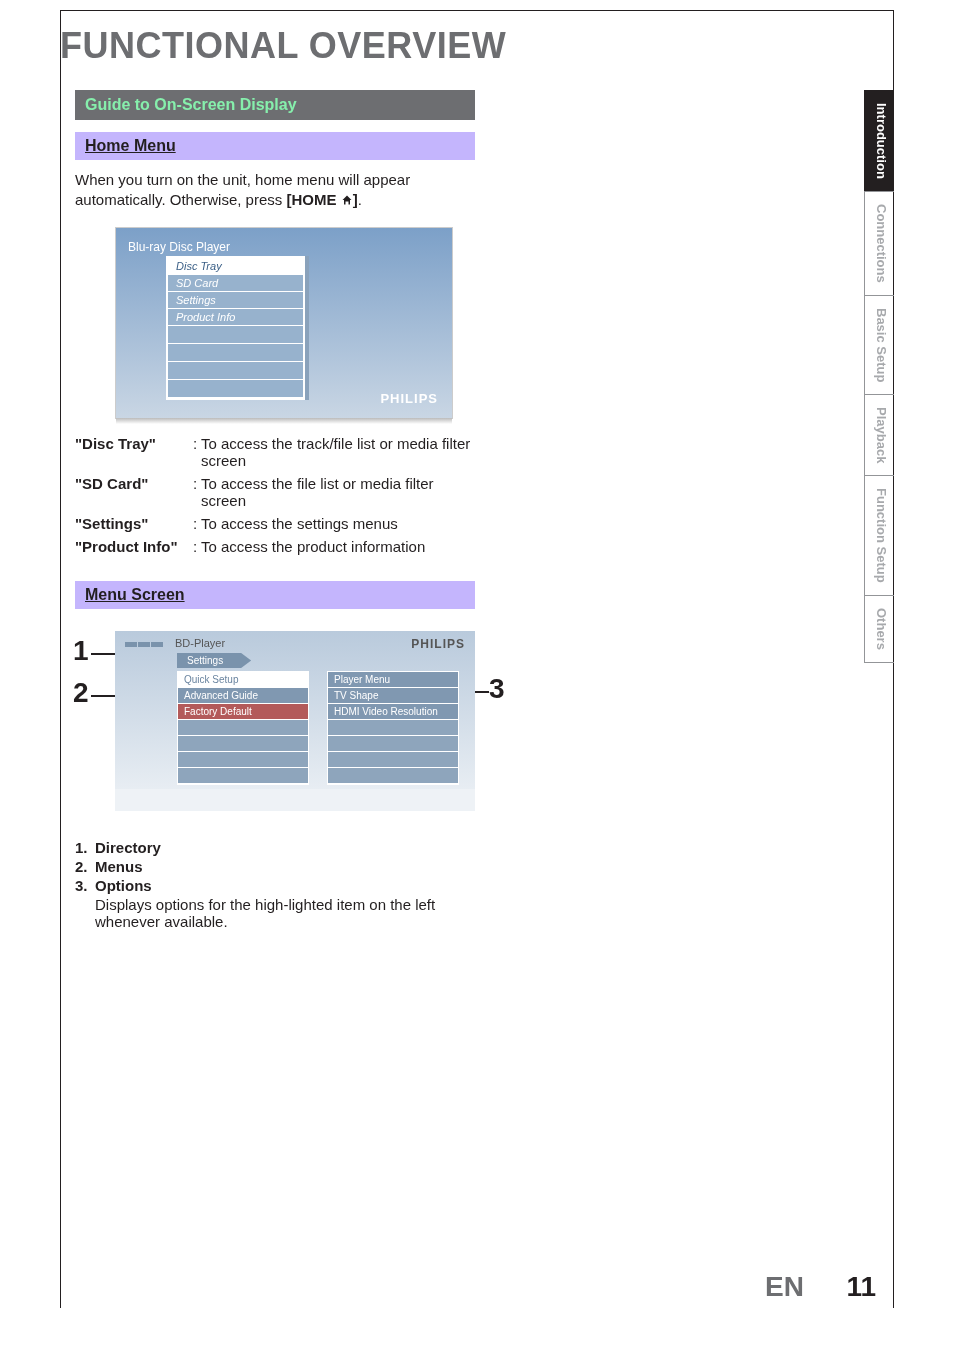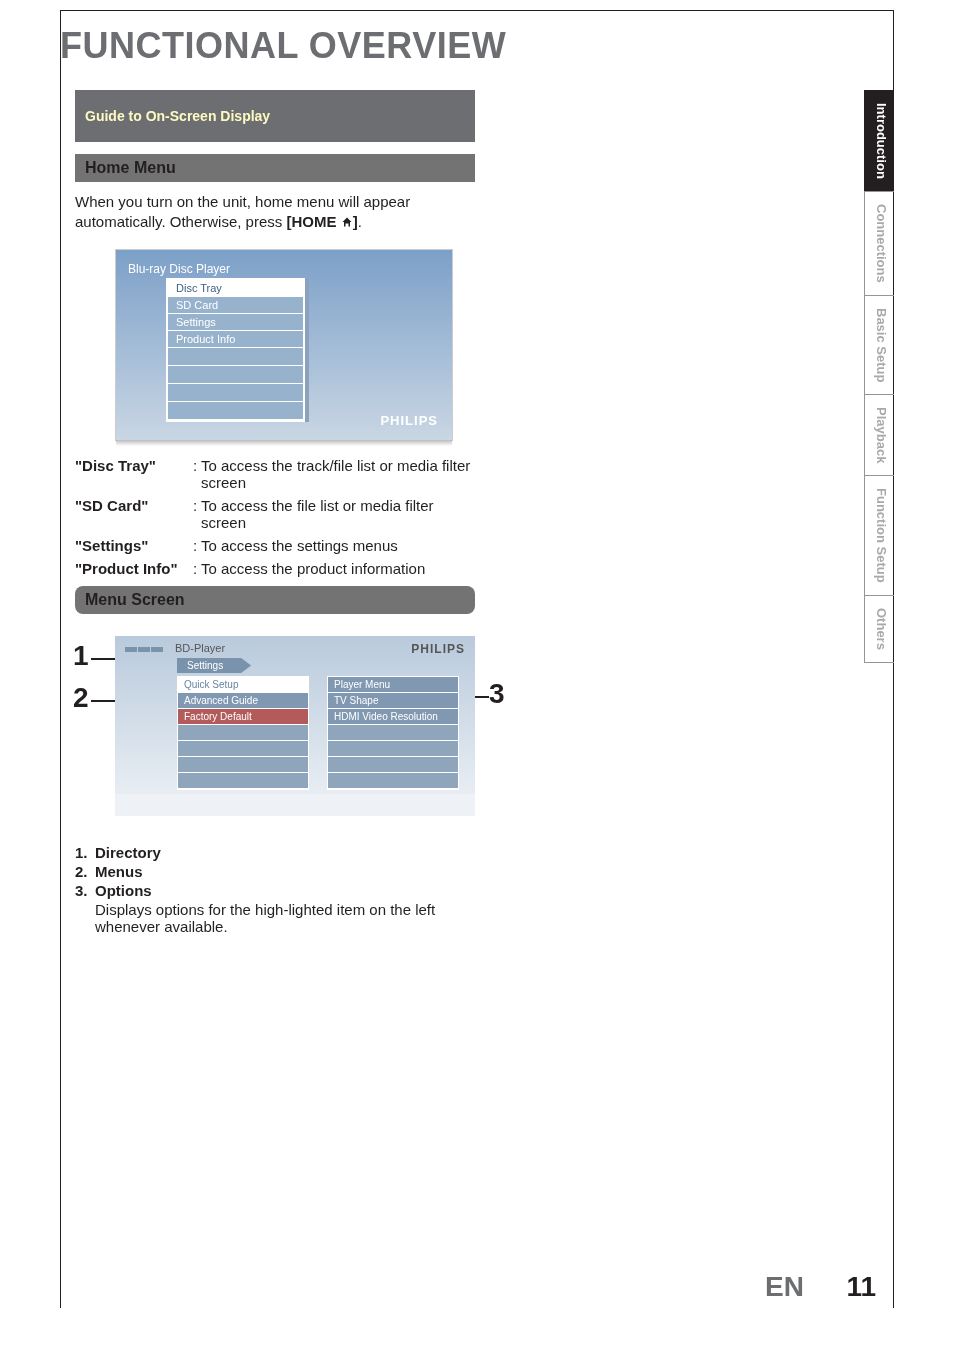--- a/index.html
+++ b/index.html
@@ -66,32 +66,33 @@
   
   .col {
     position: absolute;
     left: 75px;
     top: 90px;
     width: 400px;
   }
 
   .section-bar {
     background: #6d6e71;
-    color: #fef9c3;
-    font-weight: bold;
-    font-size: 14px;
-    padding: 18px 10px;
+    color: #86efac;
+    font-weight: bold;
+    font-size: 16px;
+    padding: 6px 10px;
   }
 
   .subhead {
-    background: #737373;
+    background: #c4b5fd;
     font-weight: bold;
     font-size: 16px;
     padding: 5px 10px;
     margin-top: 12px;
+    text-decoration: underline;
   }
 
   .body-text {
     font-size: 15px;
     margin: 10px 0;
     line-height: 1.3;
   }
 
   .bold { font-weight: bold; }
 
@@ -117,20 +118,21 @@
     color: #fff;
     font-size: 12px;
   }
   .screen-home .panel {
     position: absolute;
     left: 50px;
     top: 28px;
     width: 135px;
     border: 2px solid #fff;
     box-shadow: 4px 0 0 #8aa2bb;
+    font-style: italic;
   }
   .screen-home .row {
     padding: 2px 8px;
     border-bottom: 1px solid #fff;
     background: #97b2cd;
     color: #fff;
     font-size: 11px;
   }
   .screen-home .row.sel {
     background: #fff;
@@ -308,21 +310,21 @@
         <div class="colon">:</div>
         <div class="ddesc">To access the settings menus</div>
       </div>
       <div class="drow">
         <div class="dterm">"Product Info"</div>
         <div class="colon">:</div>
         <div class="ddesc">To access the product information</div>
       </div>
     </div>
 
-  <div class="subhead" style="margin-top:9px;border-radius:8px;">Menu Screen</div>
+  <div class="subhead" style="margin-top:26px;">Menu Screen</div>
 
   <div class="screen-menu-wrap">
     <span class="callout-num" style="left:-2px; top:12px;">1</span>
     <div class="callout-line" style="left:16px; top:30px; width:82px;"></div>
 
     <span class="callout-num" style="left:-2px; top:54px;">2</span>
     <div class="callout-line" style="left:16px; top:72px; width:82px;"></div>
 
     <span class="callout-num" style="left:414px; top:50px;">3</span>
     <div class="callout-line" style="left:388px; top:68px; width:26px;"></div>

